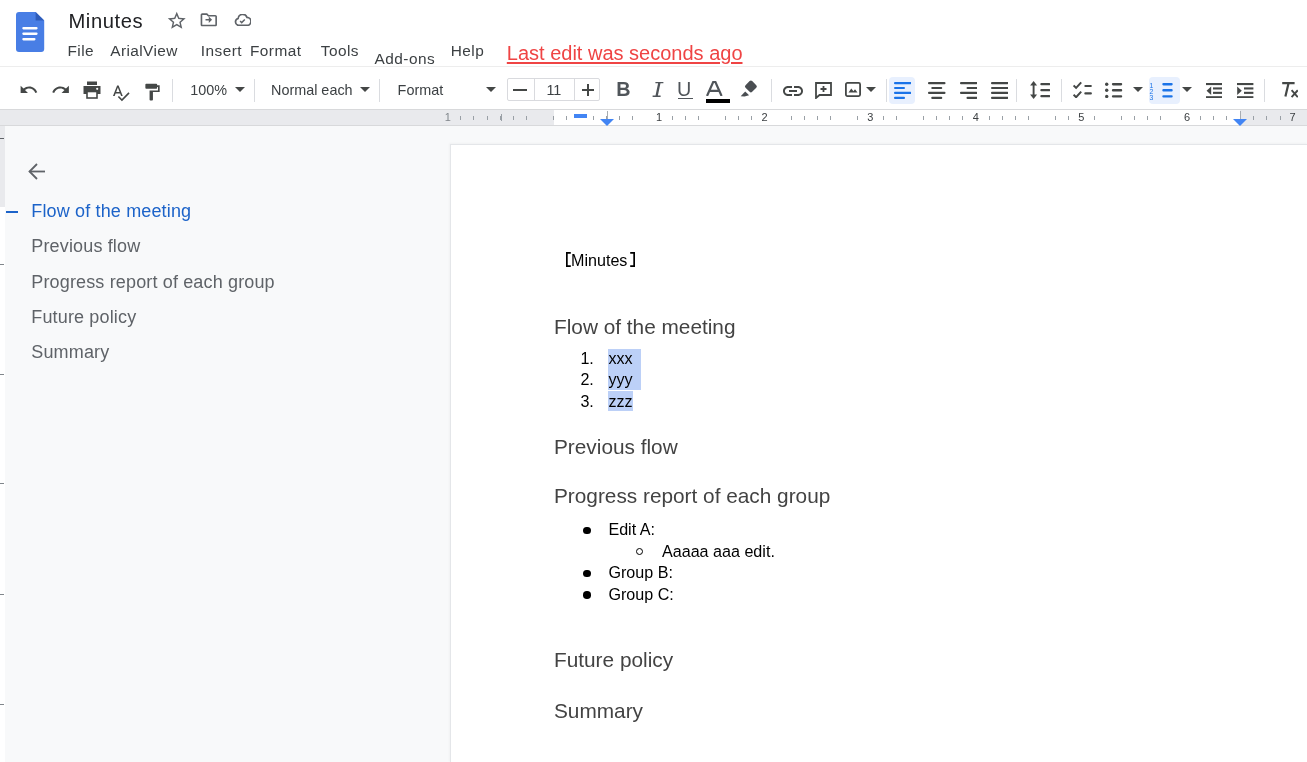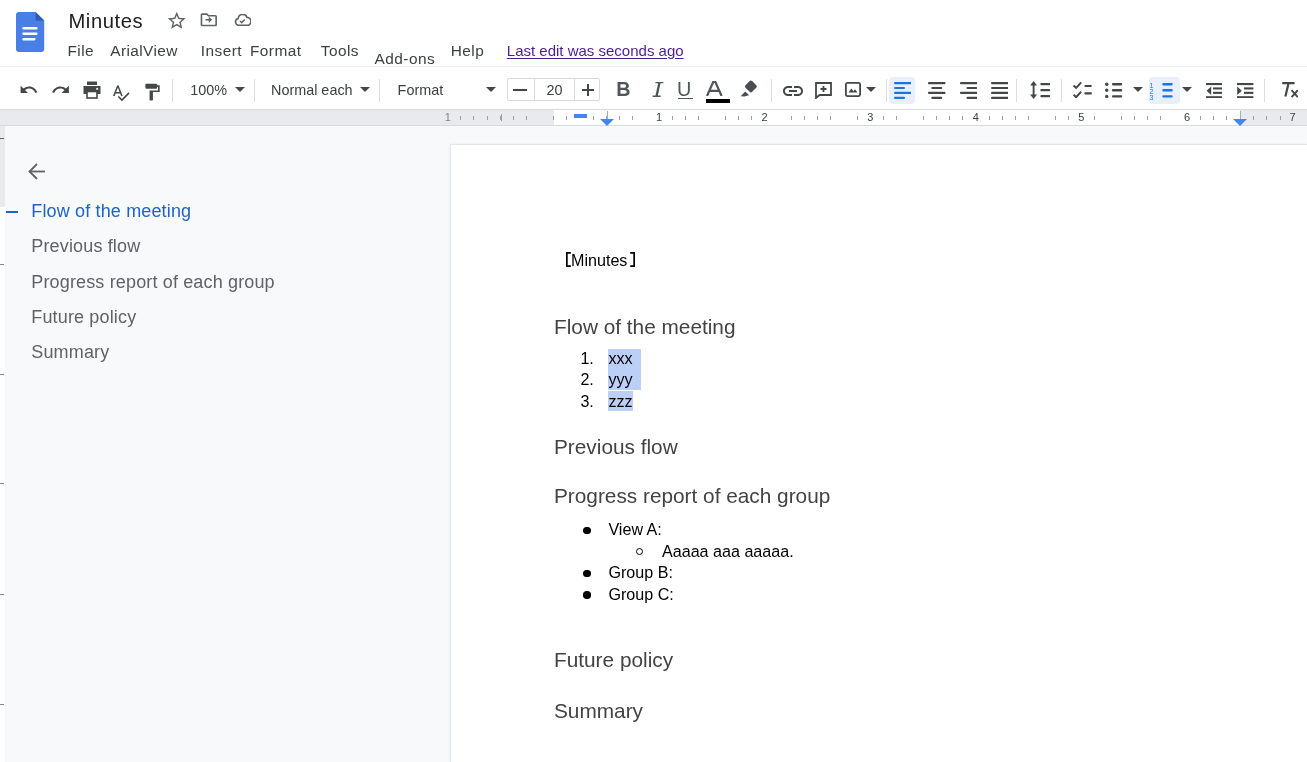--- a/index.html
+++ b/index.html
@@ -44,21 +44,21 @@
 </svg>
 
 <div class="abs menu" style="left:67.5px;top:42.8px;">File</div>
 <div class="abs menu" style="left:110.2px;top:42.8px;">Arial</div>
 <div class="abs menu" style="left:143px;top:42.8px;">View</div>
 <div class="abs menu" style="left:200.8px;top:42.8px;">Insert</div>
 <div class="abs menu" style="left:250px;top:42.8px;">Format</div>
 <div class="abs menu" style="left:320.8px;top:42.8px;">Tools</div>
 <div class="abs menu" style="left:374.6px;top:51px;">Add-ons</div>
 <div class="abs menu" style="left:450.7px;top:42.8px;">Help</div>
-<div class="abs" style="left:506.8px;top:42.8px;font-size:15px;color:#4c1d95;text-decoration:underline;text-underline-offset:2px;">Last edit was seconds ago</div>
+<div class="abs" style="left:506.8px;top:42.8px;font-size:20px;color:#ef4444;text-decoration:underline;text-underline-offset:2px;">Last edit was seconds ago</div>
 
 <svg class="abs" style="left:19.3px;top:80.3px;" width="19.5" height="19.5" viewBox="0 0 24 24">
   <path d="M12.5 8c-2.65 0-5.05.99-6.9 2.6L2 7v9h9l-3.62-3.62c1.39-1.16 3.16-1.88 5.12-1.88 3.54 0 6.55 2.31 7.6 5.5l2.37-.78C21.08 11.03 17.15 8 12.5 8z" fill="#444746"></path>
 </svg>
 
 <svg class="abs" style="left:51.2px;top:80.3px;" width="19.5" height="19.5" viewBox="0 0 24 24">
   <path d="M18.4 10.6C16.55 8.99 14.15 8 11.5 8c-4.65 0-8.58 3.03-9.96 7.22l2.36.78c1.05-3.19 4.06-5.5 7.6-5.5 1.95 0 3.73.72 5.12 1.88L13 16h9V7l-3.6 3.6z" fill="#444746"></path>
 </svg>
 
 <svg class="abs" style="left:82.5px;top:81px;" width="18" height="18" viewBox="0 0 18 18">
@@ -82,21 +82,21 @@
 <div class="sep" style="left:253.5px;"></div>
 <div class="abs tbtxt" style="left:271px;top:83.3px;">Normal each</div>
 <div class="dd" style="left:360.2px;top:87.3px;"></div>
 <div class="sep" style="left:379px;"></div>
 <div class="abs tbtxt" style="left:397.6px;top:83.3px;">Format</div>
 <div class="dd" style="left:485.7px;top:87.3px;"></div>
 
 <div class="abs" style="left:506.5px;top:77.8px;width:93.6px;height:23.4px;border:1px solid #d9dade;border-radius:2px;box-sizing:border-box;background:#fff;"></div>
 <div class="abs" style="left:533.8px;top:77.8px;width:41.6px;height:23.4px;border-left:1px solid #d9dade;border-right:1px solid #d9dade;box-sizing:border-box;"></div>
 <div class="abs" style="left:513px;top:88.5px;width:14px;height:2px;background:#444746;"></div>
-<div class="abs tbtxt" style="left:546.4px;top:83.3px;">20</div>
+<div class="abs tbtxt" style="left:546.4px;top:83.3px;">11</div>
 <svg class="abs" style="left:580.5px;top:82.5px;" width="14" height="14" viewBox="0 0 14 14">
   <path d="M7 1 V13 M1 7 H13" stroke="#444746" stroke-width="2"></path>
 </svg>
 
 <div class="abs" style="left:616.2px;top:80.2px;font-size:19.8px;font-weight:bold;color:#50555a;">B</div>
 <svg class="abs" style="left:651.8px;top:82.1px;" width="12" height="14.6" viewBox="0 0 12 14.6">
   <path d="M3.4 0 H11.4 M0.6 14.6 H8.6 M7.5 0.2 L4.5 14.4" fill="none" stroke="#50555a" stroke-width="2.3"></path>
 </svg>
 <div class="abs" style="left:677.1px;top:80.2px;font-size:19.8px;color:#50555a;">U</div>
 <div class="abs" style="left:678px;top:97.7px;width:15px;height:1.8px;background:#50555a;"></div>
@@ -288,19 +288,19 @@
 <div class="abs h2" style="left:554px;top:701.2px;">Summary</div>
 
 <div class="abs body-txt" style="left:580.4px;top:349.7px;">1.</div>
 <div class="abs body-txt" style="left:608.4px;top:349.7px;">xxx</div>
 <div class="abs body-txt" style="left:580.4px;top:371.3px;">2.</div>
 <div class="abs body-txt" style="left:608.4px;top:371.3px;">yyy</div>
 <div class="abs body-txt" style="left:580.4px;top:392.8px;">3.</div>
 <div class="abs body-txt" style="left:608.4px;top:392.8px;">zzz</div>
 
 <div class="abs" style="left:583px;top:526.6px;width:7.5px;height:7.5px;border-radius:50%;background:#000;"></div>
-<div class="abs body-txt" style="left:608.4px;top:521px;">View A:</div>
+<div class="abs body-txt" style="left:608.4px;top:521px;">Edit A:</div>
 <div class="abs" style="left:636.3px;top:547.8px;width:7px;height:7px;border-radius:50%;border:1.3px solid #000;box-sizing:border-box;"></div>
-<div class="abs body-txt" style="left:662px;top:542.7px;">Aaaaa aaa aaaaa.</div>
+<div class="abs body-txt" style="left:662px;top:542.7px;">Aaaaa aaa edit.</div>
 <div class="abs" style="left:583px;top:569.9px;width:7.5px;height:7.5px;border-radius:50%;background:#000;"></div>
 <div class="abs body-txt" style="left:608.4px;top:564.3px;">Group B:</div>
 <div class="abs" style="left:583px;top:591.4px;width:7.5px;height:7.5px;border-radius:50%;background:#000;"></div>
 <div class="abs body-txt" style="left:608.4px;top:585.8px;">Group C:</div>
 
 </body></html>

